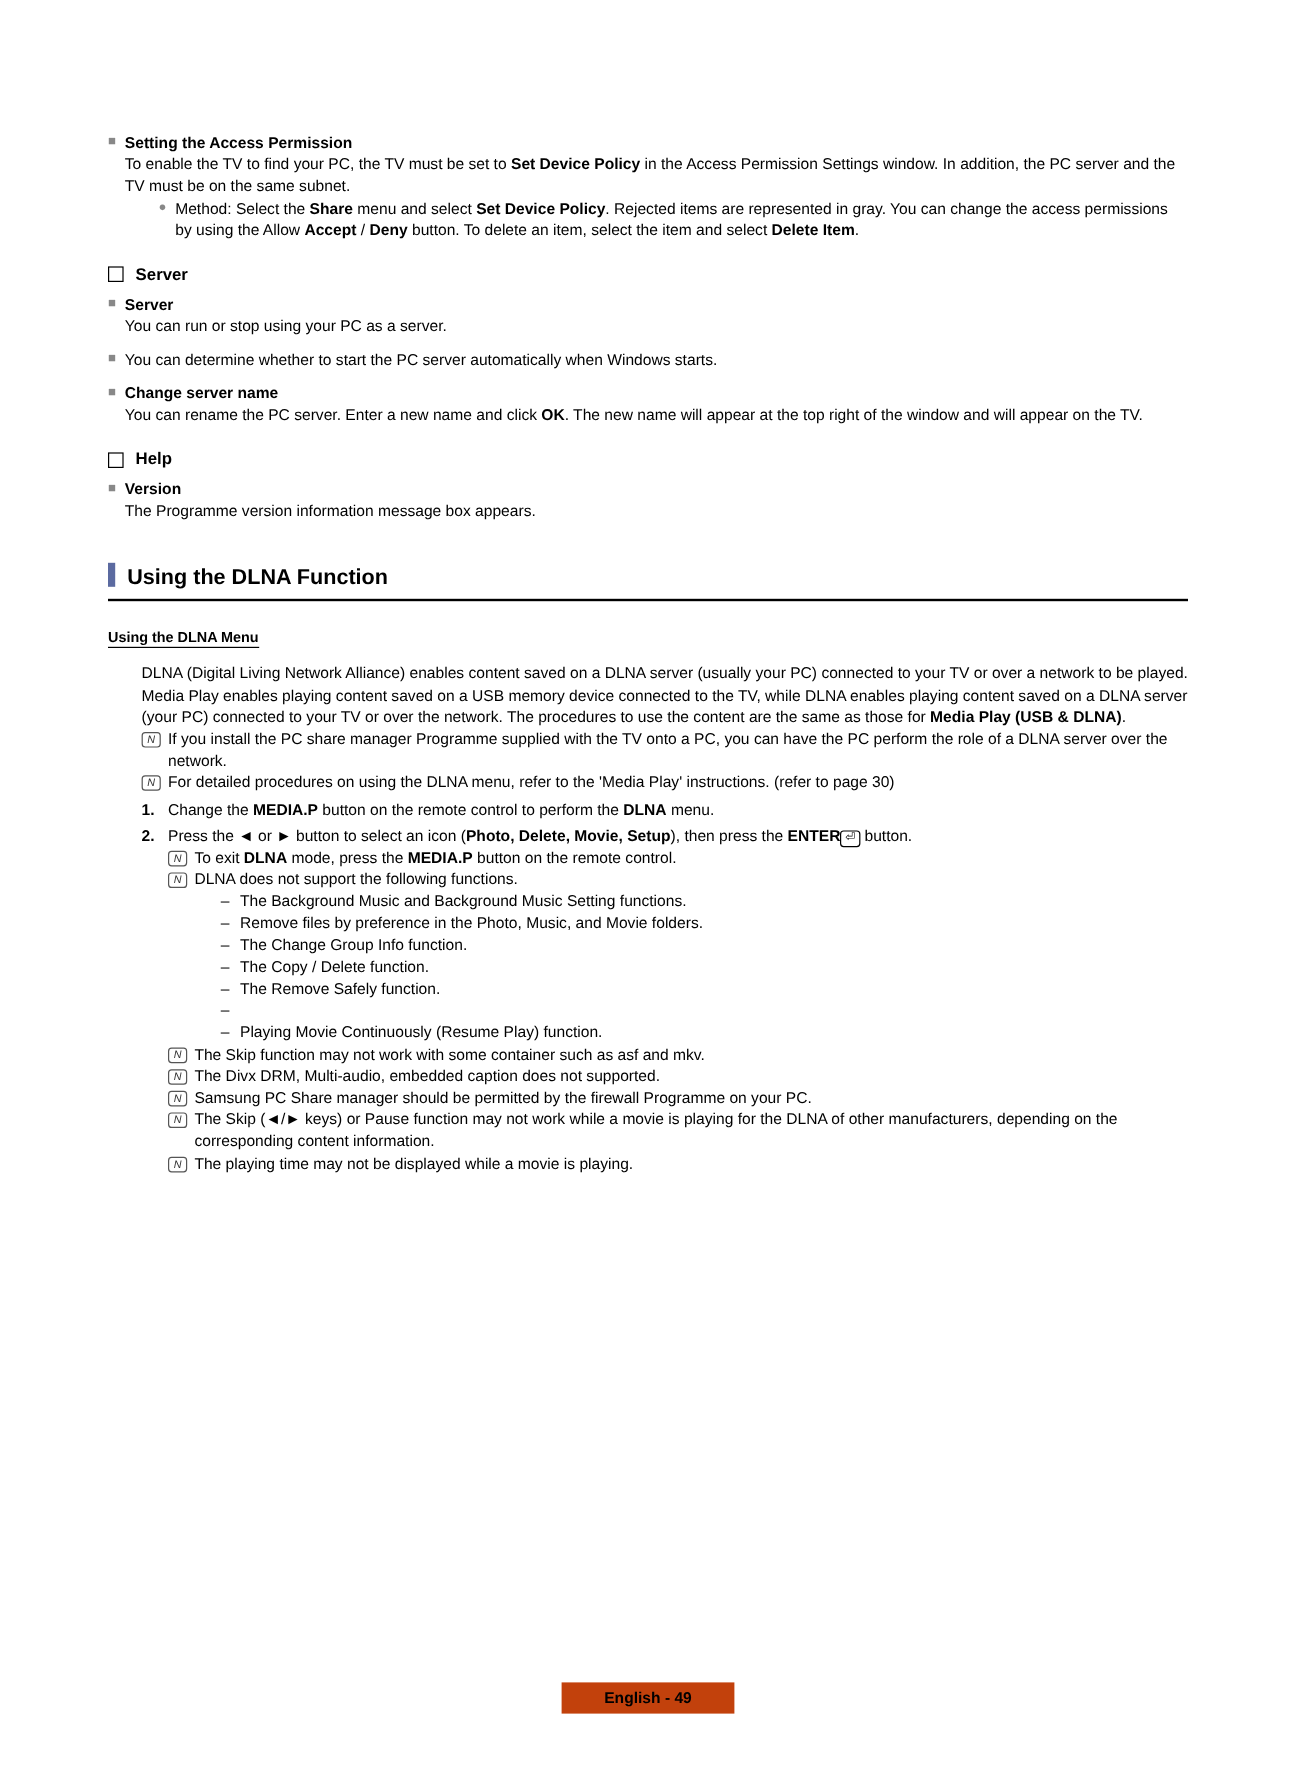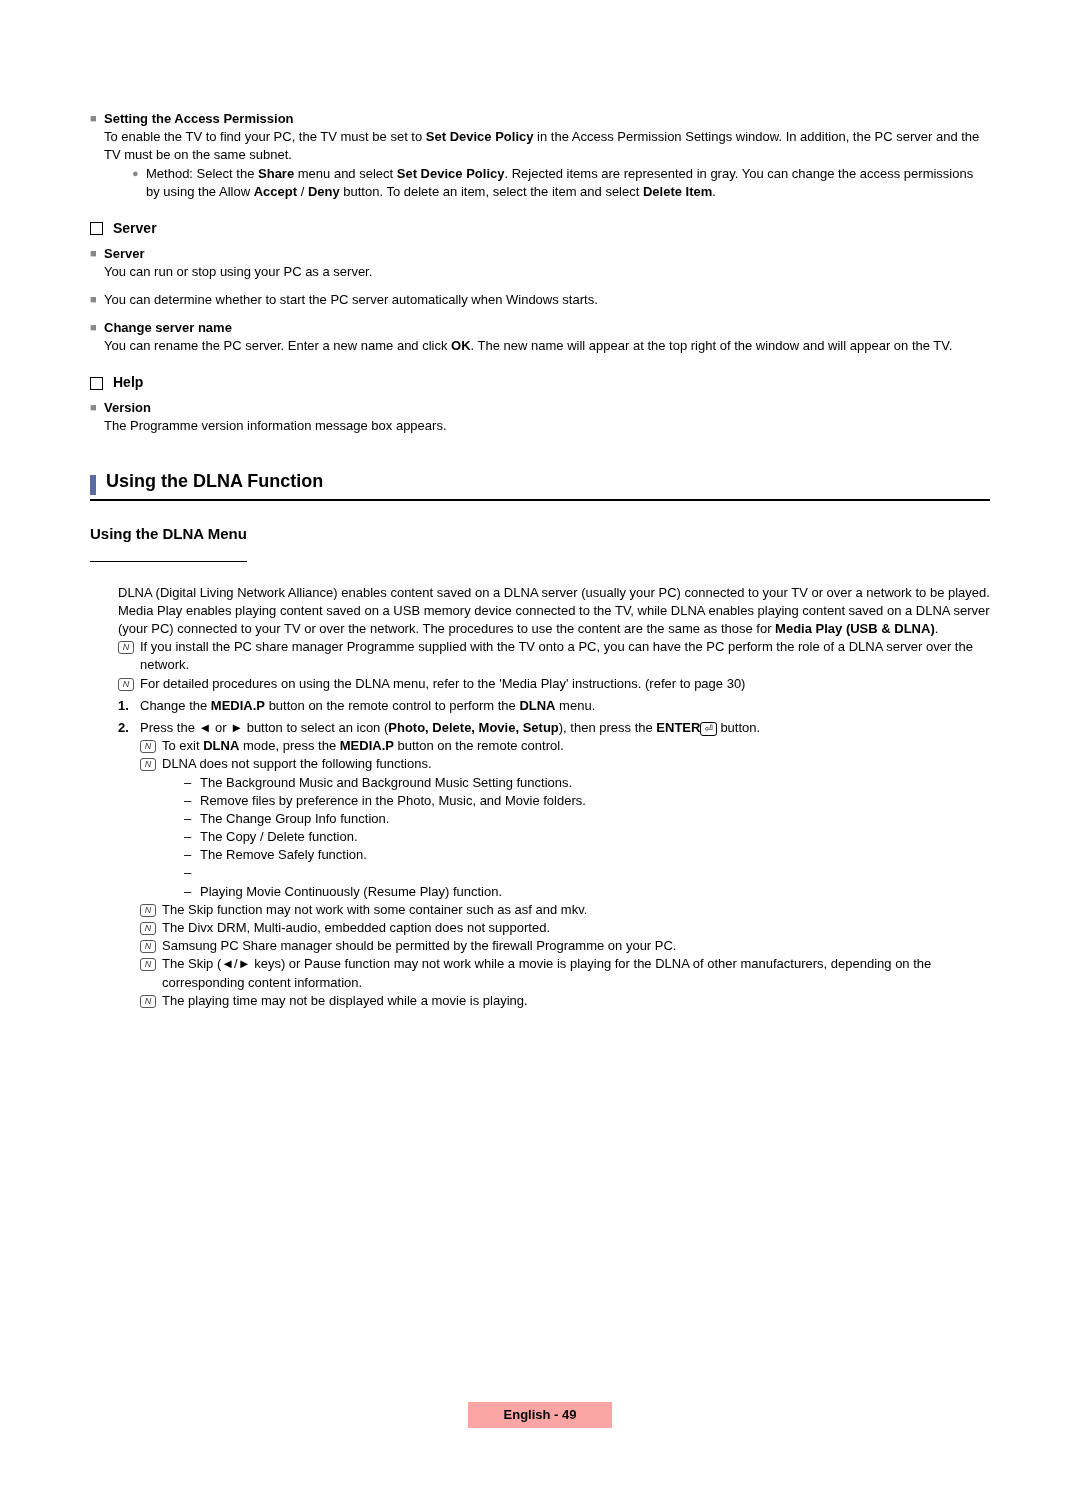--- a/index.html
+++ b/index.html
@@ -31,49 +31,49 @@
   .sec-box{display:flex;align-items:center;margin-top:18px;margin-bottom:6px;}
   .sec-box .box{
     width:11px;height:11px;border:1.5px solid #000;margin-right:10px;flex:none;
   }
   .sec-box .lbl{font-weight:bold;font-size:14px;}
   .chapter{
     margin-top:34px;
     border-bottom:2px solid #000;
     padding-bottom:4px;
     display:flex;
-    align-items:flex-end;
+    align-items:flex-start;
   }
   .chapter .bar{
     width:6px;height:20px;background:#5b6aa0;margin-right:10px;flex:none;
   }
   .chapter .t{font-weight:bold;font-size:18px;}
-  .subhead{font-weight:bold;font-size:15px;margin-top:22px;border-bottom:1.5px solid #000;display:inline-block;padding-bottom:17px;}
-  .body-para{margin-top:22px;padding-left:28px;}
+  .subhead{font-weight:bold;font-size:12px;margin-top:22px;border-bottom:1.5px solid #000;display:inline-block;padding-bottom:0;}
+  .body-para{margin-top:12px;padding-left:28px;}
   .note-row{display:flex;padding-left:28px;}
   .note-row .ic{width:22px;flex:none;}
   .note-row .txt{flex:1;}
   .num-row{display:flex;padding-left:28px;margin-top:4px;}
   .num-row .n{width:22px;flex:none;font-weight:bold;}
   .num-row .txt{flex:1;}
   .sub-note{display:flex;padding-left:50px;}
   .sub-note .ic{width:22px;flex:none;}
   .sub-note .txt{flex:1;}
   .dash-list{padding-left:94px;}
   .dash-row{display:flex;}
   .dash-row .d{width:16px;flex:none;}
   .footer{
     position:absolute;
     left:0;right:0;
     bottom:60px;
     text-align:center;
   }
   .footer .pill{
     display:inline-block;
-    background:#fca5a5;
+    background:#c2410c;
     padding:4px 36px;
     font-weight:bold;
     font-size:13px;
   }
   .note-ic{
     display:inline-block;
     border:1px solid #555;
     border-radius:3px;
     font-size:9px;
     line-height:11px;

